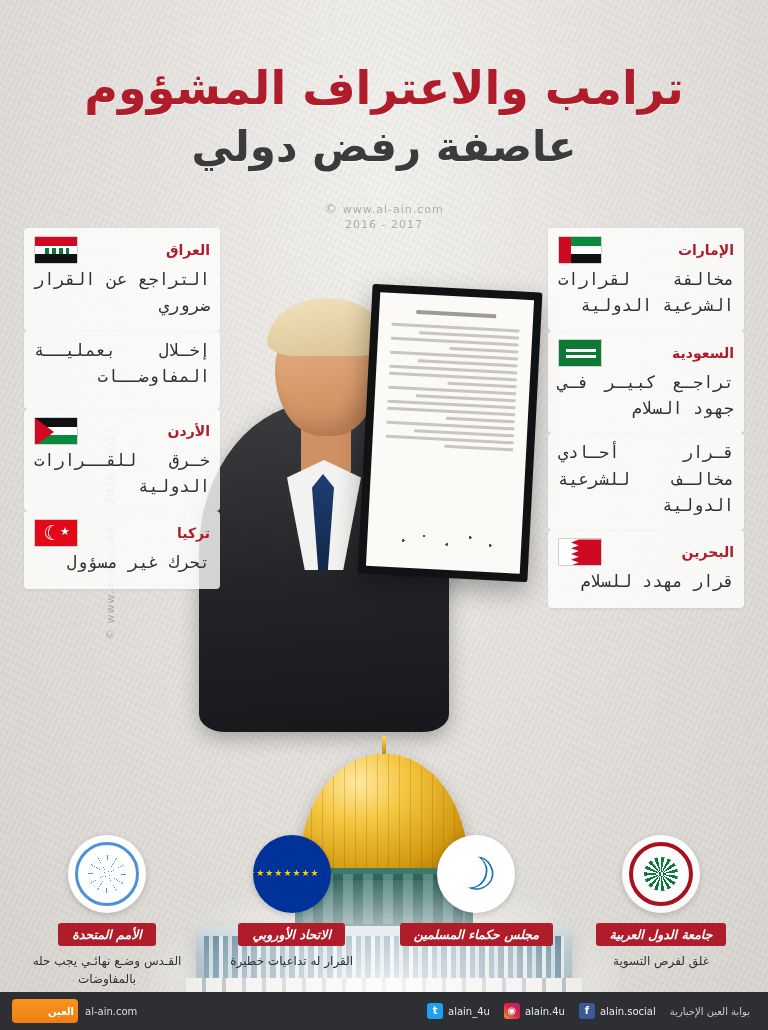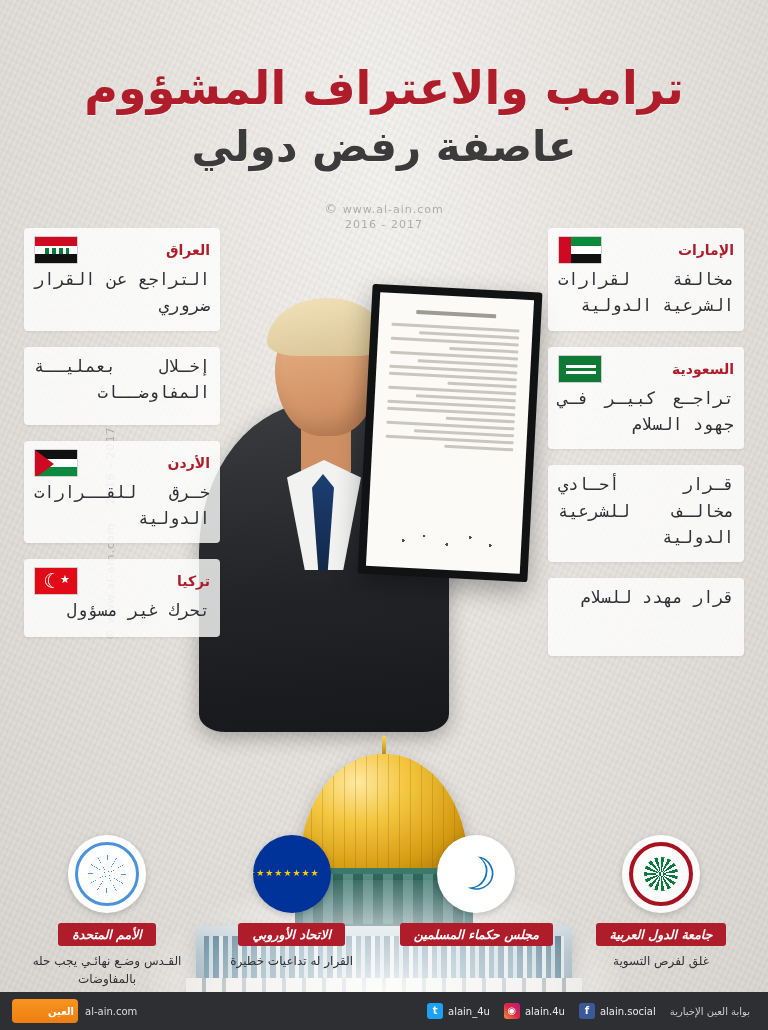--- a/index.html
+++ b/index.html
@@ -283,21 +283,20 @@
     width: 196px;
     z-index: 7;
   }
   .col.right { right: 24px; top: 228px; }
   .col.left  { left: 24px;  top: 228px; }
 
   .card {
     background: rgba(255,255,255,.80);
     border-radius: 4px;
     padding: 8px 10px 10px;
-    margin-bottom: 16px;
     box-shadow: 0 1px 3px rgba(0,0,0,.07);
     position: relative;
     min-height: 78px;
   }
   .card-head {
     display: flex;
     align-items: center;
     justify-content: space-between;
     gap: 8px;
     margin-bottom: 4px;
@@ -594,20 +593,24 @@
         <div class="flag ksa"></div>
       </div>
       <div class="card-text">تراجـع كبيـر فـي جهود السلام</div>
     </div>
 
     <div class="card">
       <div class="card-text">قـرار أحـادي مخالـف للشرعية الدولية</div>
     </div>
 
     <div class="card">
+      <div class="card-head">
+        <div class="card-title">البحرين</div>
+        <div class="flag bahrain"></div>
+      </div>
       <div class="card-text">قرار مهدد للسلام</div>
     </div>
 
   </div>
 
   <div class="orgs">
 
     <div class="org">
       <div class="org-badge arab"></div>
       <div class="org-title">جامعة الدول العربية</div>

